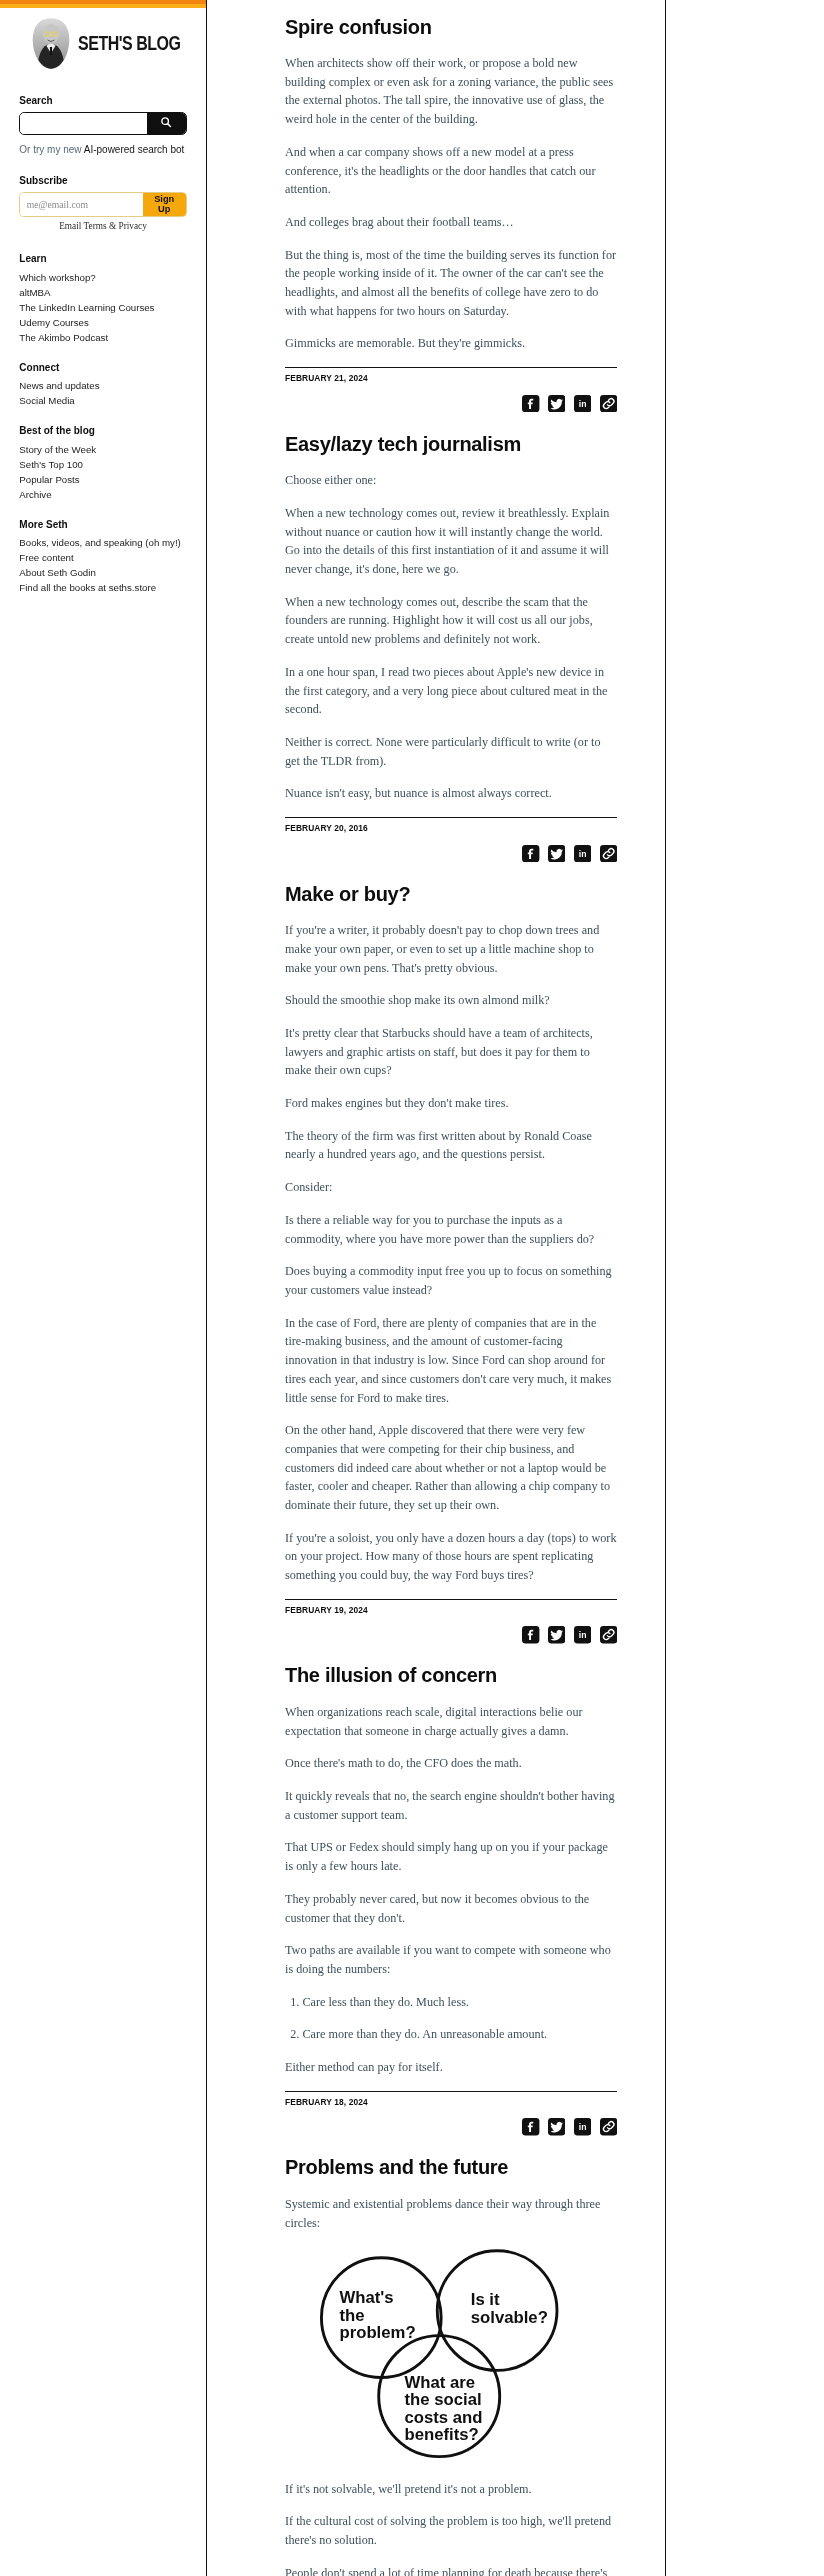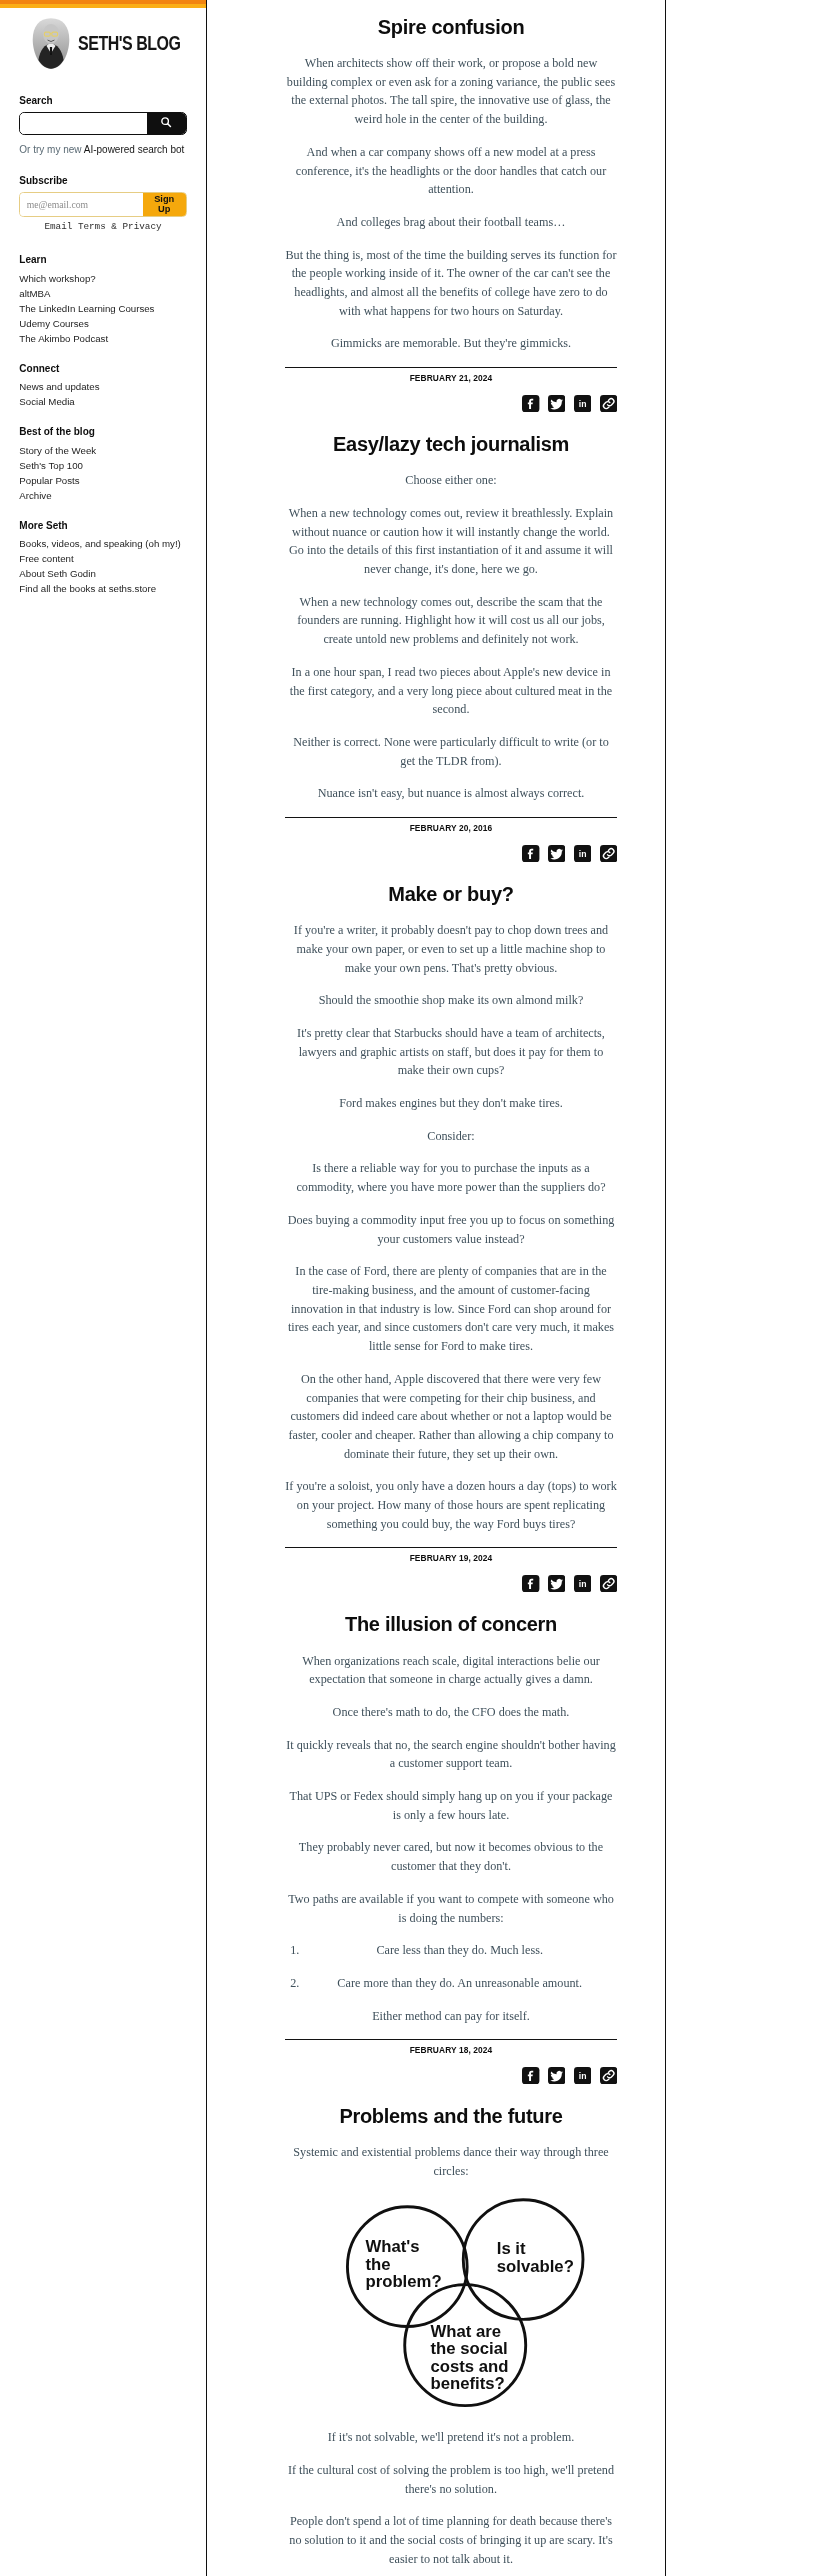--- a/index.html
+++ b/index.html
@@ -30,32 +30,32 @@
   .search-btn { width:39px; background:#0f0f0f; border:none; display:flex; align-items:center; justify-content:center; cursor:pointer; }
   .search-btn svg { width:14px; height:14px; }
   .search-note { margin-top:8.4px; font-size:10px; line-height:13px; }
   .search-note .pre { color:#5a6a74; }
   .search-note .lnk { color:#161616; text-decoration:none; }
   .sub-block { margin-top:19.3px; }
   .sub-row { display:flex; height:24.5px; border-radius:4.5px; overflow:hidden; border:0.6px solid #E6CD84; background:#fff; }
   .sub-input { flex:1; border:none; outline:none; padding:0 6.4px; font-size:9.7px; color:#333; min-width:0; font-family:"Liberation Serif", serif; }
   .sub-input::placeholder { color:#8d8d8d; }
   .sub-btn { width:43px; background:#F5A80C; border:none; font-weight:700; font-size:9.3px; color:#111; cursor:pointer; font-family:"Liberation Sans",sans-serif; }
-  .terms { display:block; text-align:center; font-family:Liberation Mono, monospace; font-size:9.3px; color:#2e2e2e; margin-top:4.5px; text-decoration:none; }
+  .terms { display:block; text-align:center; font-family:Liberation Serif, serif; font-size:9.3px; color:#2e2e2e; margin-top:4.5px; text-decoration:none; }
   .nav-wrap { margin-top:22px; }
   .nav-section { margin-bottom:16.7px; }
   .sb-link { display:block; font-size:9.7px; color:#1d1d1d; line-height:15px; text-decoration:none; }
 
   
   .main {
     position:absolute; left:207px; top:0; width:459px; height:2576px;
     border-right:1.3px solid #101010; background:#fff;
   }
   .content { margin-left:78px; width:332px; padding-top:15.5px; }
-  .post { margin-bottom:20.6px;text-align:center; }
+  .post { margin-bottom:20.6px; }
   .post-title {
     font-size:20px; font-weight:700; color:#0d0d0d; margin:0 0 15.5px 0;
     letter-spacing:-0.3px; cursor:pointer;
   }
   .post p {
     font-family:"Liberation Serif", serif; font-size:12.2px; line-height:18.7px;
     color:#3F505B; margin:0 0 14px 0;
   }
   .post ol { margin:0 0 14px 0; padding-left:17.4px; }
   .post ol li {
@@ -249,20 +249,21 @@
             </a>
           </div>
         </div>
       </article>
       <article class="post">
         <h2 class="post-title">Make or buy?</h2>
         <p>If you're a writer, it probably doesn't pay to chop down trees and make your own paper, or even to set up a little machine shop to make your own pens. That's pretty obvious.</p>
         <p>Should the smoothie shop make its own almond milk?</p>
         <p>It's pretty clear that Starbucks should have a team of architects, lawyers and graphic artists on staff, but does it pay for them to make their own cups?</p>
         <p>Ford makes engines but they don't make tires.</p>
+        <p>The theory of the firm was first written about by Ronald Coase nearly a hundred years ago, and the questions persist.</p>
         <p>Consider:</p>
         <p>Is there a reliable way for you to purchase the inputs as a commodity, where you have more power than the suppliers do?</p>
         <p>Does buying a commodity input free you up to focus on something your customers value instead?</p>
         <p>In the case of Ford, there are plenty of companies that are in the tire-making business, and the amount of customer-facing innovation in that industry is low. Since Ford can shop around for tires each year, and since customers don't care very much, it makes little sense for Ford to make tires.</p>
         <p>On the other hand, Apple discovered that there were very few companies that were competing for their chip business, and customers did indeed care about whether or not a laptop would be faster, cooler and cheaper. Rather than allowing a chip company to dominate their future, they set up their own.</p>
         <p>If you're a soloist, you only have a dozen hours a day (tops) to work on your project. How many of those hours are spent replicating something you could buy, the way Ford buys tires?</p>
         <div class="post-footer">
           <div class="post-date">FEBRUARY 19, 2024</div>
           <div class="share-row">
             <a class="share-btn" href="#">

